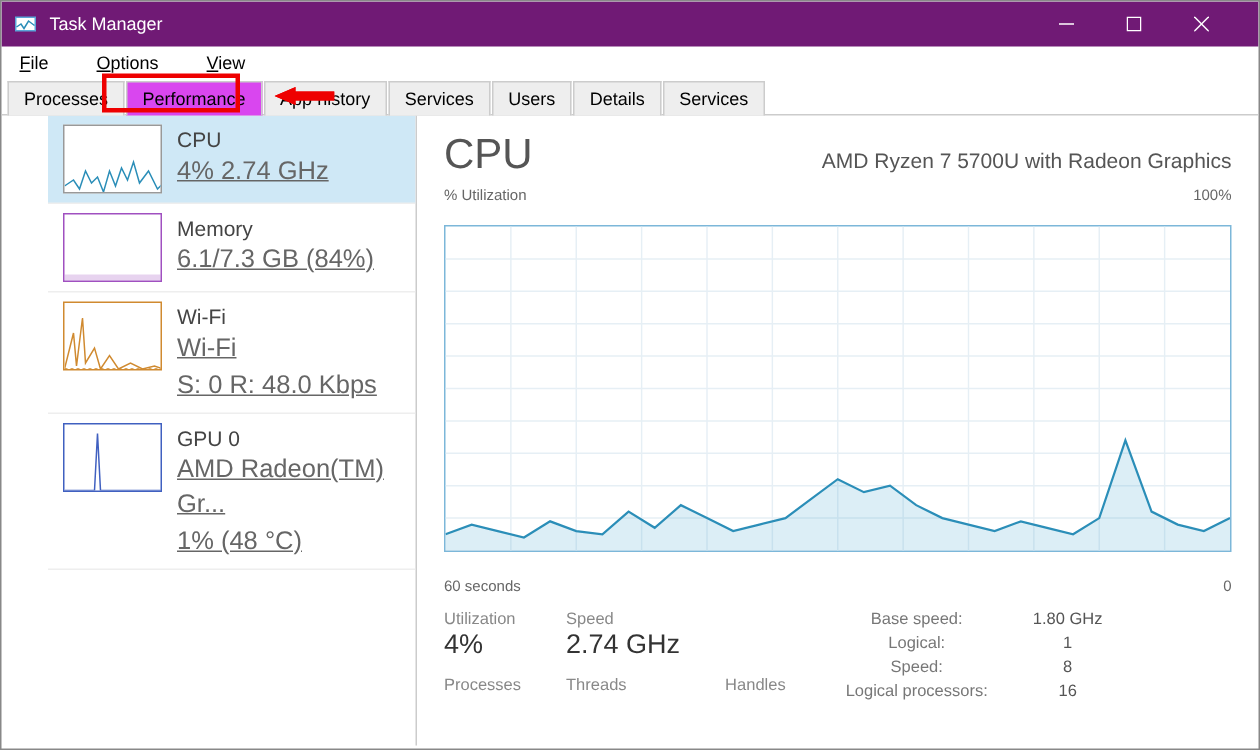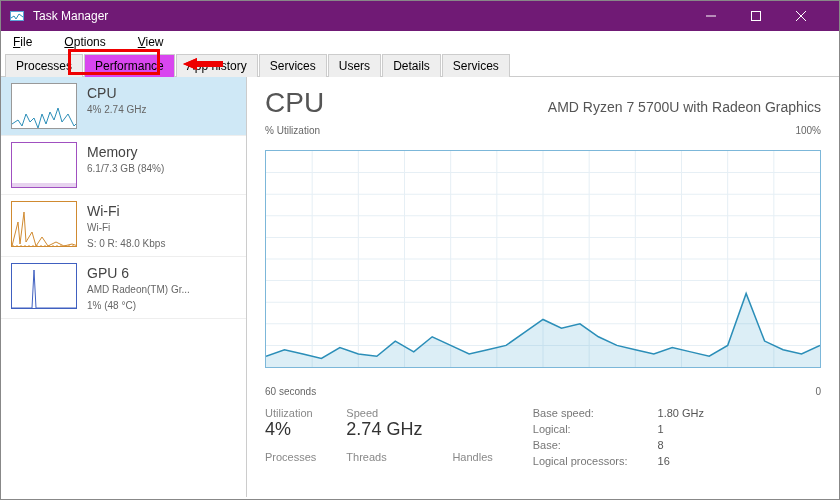--- a/index.html
+++ b/index.html
@@ -11,43 +11,43 @@
   .titlebar .tb-btn { width: 45px; height: 30px; display: flex; align-items: center; justify-content: center; color: #fff; font-size: 12px; cursor: default; }
   .menubar { display: flex; gap: 20px; padding: 2px 6px; font-size: 12px; }
   .menubar span { padding: 2px 6px; }
   .menubar span u { text-decoration: underline; }
   .tabstrip { display: flex; border-bottom: 1px solid #ccc; padding: 0 4px; font-size: 12px; position: relative; }
   .tabstrip .tab { padding: 4px 10px; background: #eee; border: 1px solid #ccc; border-bottom: none; margin-right: 1px; position: relative; top: 1px; }
   .tabstrip .tab.active { background: #d946ef; }
   .tab-highlight { position: absolute; border: 3px solid #e00; pointer-events: none; left: 67px; top: -4px; width: 92px; height: 26px; }
   .arrow { position: absolute; left: 182px; top: 3px; }
   .arrow svg { filter: drop-shadow(0 0 0 #e00); }
-  .content { display: flex; height: calc(100% - 30px - 21px - 27px); }
+  .content { display: flex; height: calc(100% - 30px - 21px - 27px); padding-left: 31px; }
   .sidebar { width: 246px; border-right: 1px solid #ccc; overflow: hidden; }
   .sb-item { display: flex; align-items: flex-start; gap: 10px; padding: 6px 10px; border-bottom: 1px solid #eee; cursor: default; }
   .sb-item.selected { background: #cfe8f6; }
   .sb-thumb { width: 66px; height: 46px; border: 1px solid #999; background: #fff; position: relative; overflow: hidden; flex-shrink: 0; }
   .sb-texts { display: flex; flex-direction: column; gap: 2px; padding-top: 2px; }
   .sb-name { font-size: 14px; color: #444; }
-  .sb-sub { font-size: 10px; color: #666; line-height: 1.35; }
+  .sb-sub { font-size: 17px; color: #666; line-height: 1.35; text-decoration: underline; }
   .main { flex: 1; padding: 10px 18px 0 18px; overflow: hidden; }
   .main-head { display: flex; align-items: baseline; justify-content: space-between; margin-bottom: 6px; }
   .main-title { font-size: 28px; color: #555; font-weight: 400; }
   .main-sub { font-size: 14px; color: #555; }
   .chart-labels { display: flex; justify-content: space-between; font-size: 10px; color: #666; margin-bottom: 14px; }
   .chart { width: 100%; height: 218px; border: 1px solid #7cb7d9; background: #fff; position: relative; }
   .chart .grid line { stroke: #e6eff5; stroke-width: 1; }
   .chart .series { fill: none; stroke: #2b8eb8; stroke-width: 1.5; }
   .chart .series-fill { fill: rgba(80,170,210,0.20); stroke: none; }
   .chart-bottom { display: flex; justify-content: space-between; font-size: 10px; color: #666; margin-top: 18px; }
   .stats { display: flex; gap: 40px; margin-top: 10px; }
   .stats-left { display: grid; grid-template-columns: auto auto auto; column-gap: 30px; row-gap: 6px; }
   .stat-lbl { font-size: 11px; color: #888; }
   .stat-val { font-size: 18px; color: #333; }
-  .stats-right { display: grid; grid-template-columns: auto auto; column-gap: 30px; row-gap: 4px; font-size: 11px; color: #555; }
+  .stats-right { display: grid; grid-template-columns: auto auto; column-gap: 30px; row-gap: 4px; font-size: 11px; color: #555; text-align: center; }
   .stats-right .rl { color: #777; }
 </style>
 </head>
 <body>
 
 <div class="titlebar">
   <svg class="tb-icon" viewBox="0 0 16 16">
       <rect x="1" y="3" width="14" height="10" fill="#5aa6d8"></rect>
       <rect x="2" y="4" width="12" height="8" fill="#fff"></rect>
       <polyline points="2,10 5,8 7,11 10,6 14,9" fill="none" stroke="#2b8eb8" stroke-width="1"></polyline>
@@ -137,21 +137,21 @@
       </div>
     </div>
 
     <div class="sb-item">
       <div class="sb-thumb" style="border-color:#4060c0">
         <svg width="66" height="46" viewBox="0 0 66 46">
             <polyline points="0,44 20,44 22,6 24,44 66,44" fill="none" stroke="#4060c0" stroke-width="1"></polyline>
           </svg>
       </div>
       <div class="sb-texts">
-        <div class="sb-name">GPU 6</div>
+        <div class="sb-name">GPU 0</div>
         <div class="sb-sub">AMD Radeon(TM) Gr...</div>
         <div class="sb-sub">1% (48 °C)</div>
       </div>
     </div>
 
   </div>
 
   <div class="main">
     <div class="main-head">
       <div class="main-title">CPU</div>
@@ -207,20 +207,20 @@
         <div></div>
         <div class="stat-lbl">Processes</div>
         <div class="stat-lbl">Threads</div>
         <div class="stat-lbl">Handles</div>
       </div>
       <div class="stats-right">
         <span class="rl">Base speed:</span>
         <span>1.80 GHz</span>
         <span class="rl">Logical:</span>
         <span>1</span>
-        <span class="rl">Base:</span>
+        <span class="rl">Speed:</span>
         <span>8</span>
         <span class="rl">Logical processors:</span>
         <span>16</span>
       </div>
     </div>
   </div>
 </div>
 
 </body></html>

